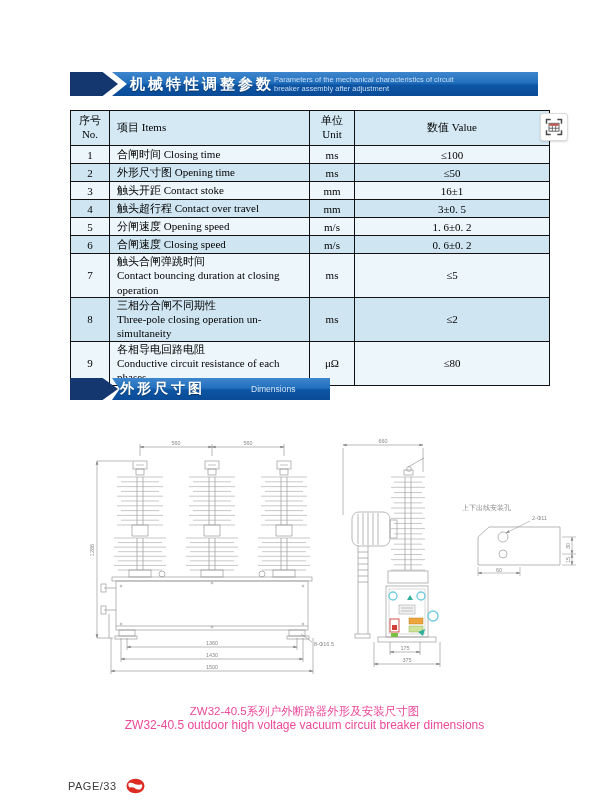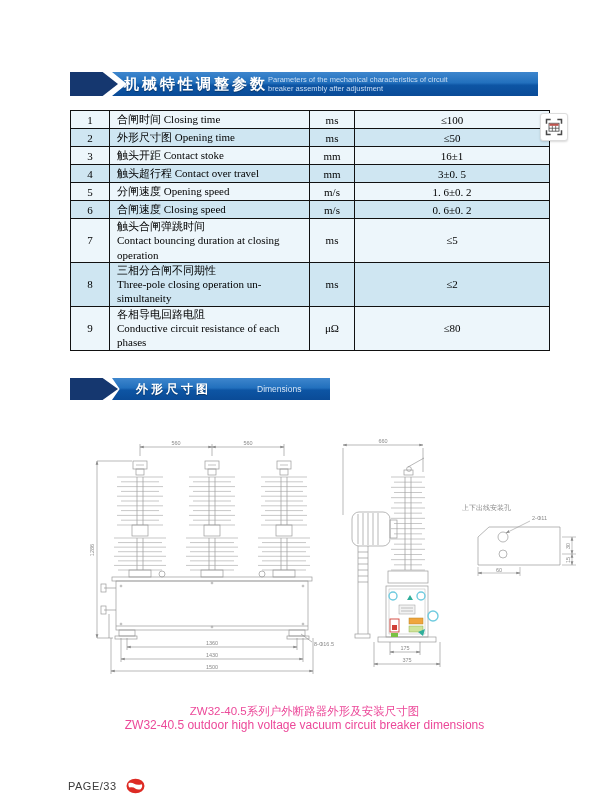--- a/index.html
+++ b/index.html
@@ -9,24 +9,24 @@
   
   .banner{position:absolute;height:24px;}
   .banner .arrow{position:absolute;left:0;top:0;width:48px;height:100%;
         background:#15376f;
         clip-path:polygon(0 0,68% 0,100% 50%,68% 100%,0 100%);}
   .banner .bar{position:absolute;left:42px;right:0;top:0;bottom:0;
         background:linear-gradient(#3e86cd 0%,#2270bd 45%,#0d55a4 55%,#0a4b97 100%);
         clip-path:polygon(0 0,100% 0,100% 100%,0 100%,3.5% 50%);
         display:flex;align-items:center;}
   .banner .zh{color:#fff;font-weight:bold;font-size:15px;letter-spacing:3px;
-        margin-left:12px;white-space:nowrap;text-shadow:0 1px 1px rgba(0,0,0,.35);}
+        margin-left:18px;white-space:nowrap;text-shadow:0 1px 1px rgba(0,0,0,.35);}
   .banner .en{color:#c9ddf3;font-size:7.5px;line-height:9px;}
   .banner.small{height:22px;}
-  .banner.small .zh{font-size:12px;margin-left:24px;}
+  .banner.small .zh{font-size:14px;margin-left:8px;}
   .banner.small .en{font-size:8.5px;color:#d6e6f6;margin-left:10px;padding-left:36px;}
 
   
   .param-table{position:absolute;left:70px;top:110px;border-collapse:collapse;
         table-layout:fixed;width:468px;font-family:"Liberation Serif", serif;
         font-size:11px;color:#000;}
   .param-table th,.param-table td{border:1px solid #111;padding:0;vertical-align:middle;}
   .param-table{border:1.5px solid #000;}
   .param-table th{background:#d4e9f4;font-weight:normal;height:34px;line-height:1.25;}
   .param-table .c-no{width:38px;text-align:center;}
@@ -72,20 +72,32 @@
       <span class="zh">机械特性调整参数</span>
       <span class="en">
         <span>Parameters of the mechanical characteristics of circuit</span><br>
         <span>breaker assembly after adjustment</span>
       </span>
     </div>
   </div>
 
   <table class="param-table">
     <tbody>
+        <tr>
+      <th class="c-no">
+        <div>序号</div>
+            <div>No.</div>
+      </th>
+      <th class="c-item">项目 Items</th>
+      <th class="c-unit">
+        <div>单位</div>
+            <div>Unit</div>
+      </th>
+      <th class="c-val">数值 Value</th>
+    </tr>
     <tr class="r-s odd">
       <td class="c-no">1</td>
       <td class="c-item">合闸时间 Closing time</td>
       <td class="c-unit">ms</td>
       <td class="c-val">≤100</td>
     </tr>
     <tr class="r-s even">
       <td class="c-no">2</td>
       <td class="c-item">外形尺寸图 Opening time</td>
       <td class="c-unit">ms</td>

